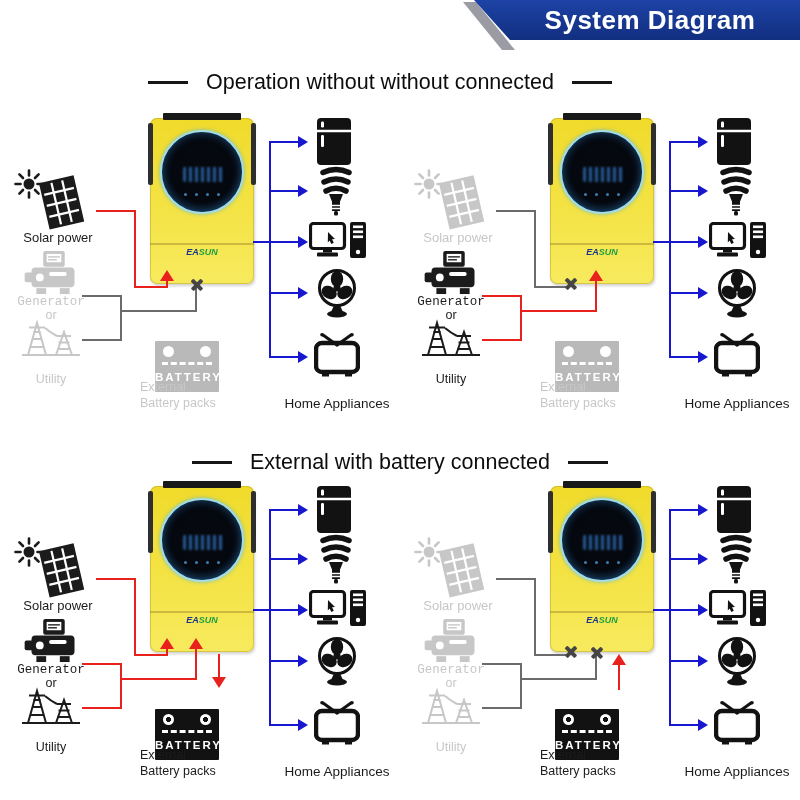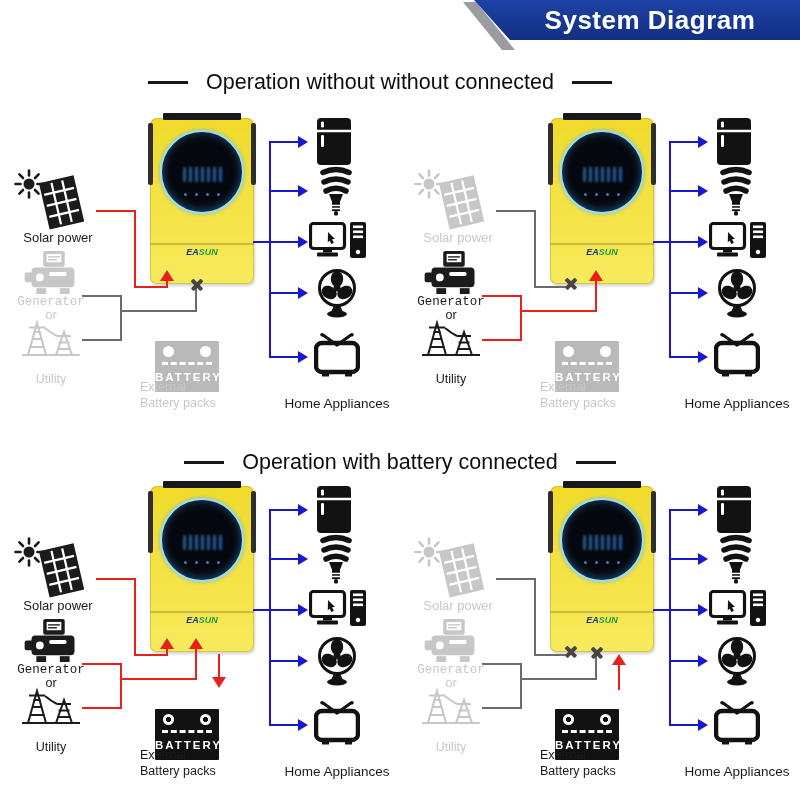--- a/index.html
+++ b/index.html
@@ -156,21 +156,21 @@
     <span class="txt">System Diagram</span>
   </div>
 
   <div class="sec-title" id="title1">
     <span class="dash"></span>
     <span class="txt">Operation without without connected</span>
     <span class="dash"></span>
   </div>
   <div class="sec-title" id="title2">
     <span class="dash"></span>
-    <span class="txt">Operation with battery connected</span>
+    <span class="txt">External with battery connected</span>
     <span class="dash"></span>
   </div>
 
   <div id="quadrants">
       <div class="quad q0 solar-active gen-blocked batt-disconnected">
 
     <svg class="icon sun src-solar" viewBox="0 0 30 30">
       <circle cx="15" cy="15" r="5.5" fill="currentColor"></circle>
       <g stroke="currentColor" stroke-width="2.6" stroke-linecap="round">
         <line x1="15" y1="1.5" x2="15" y2="6.5"></line>

